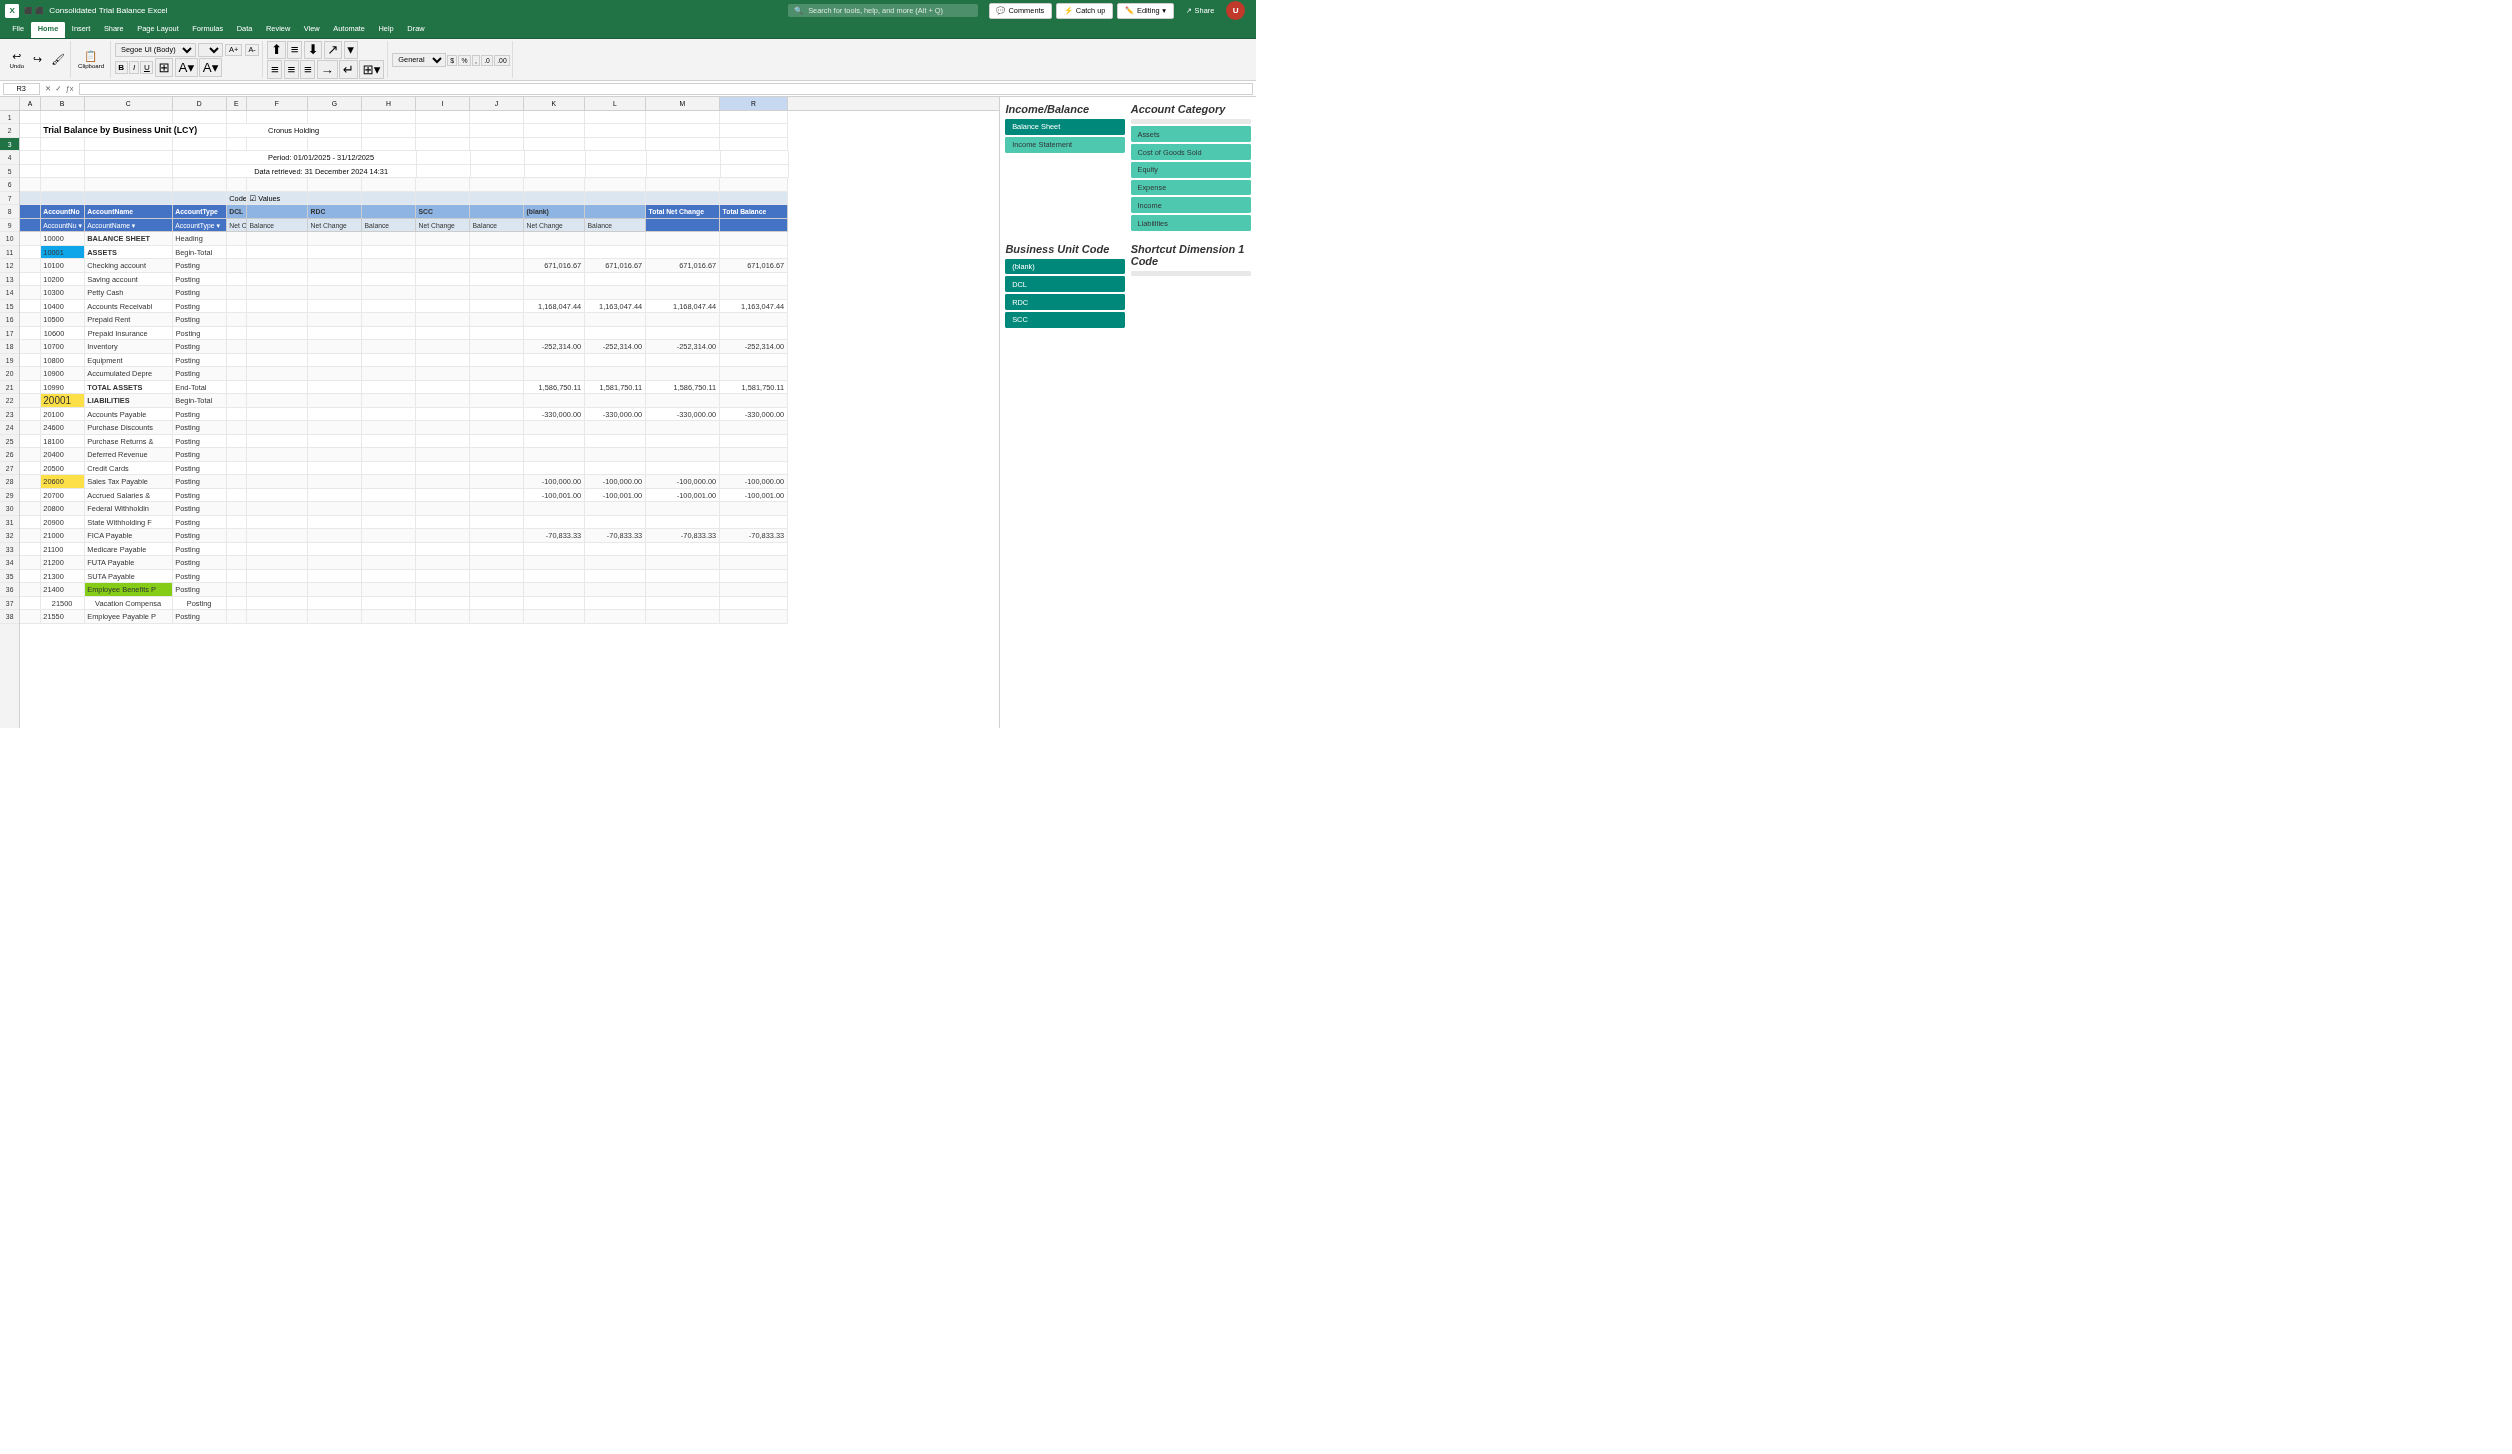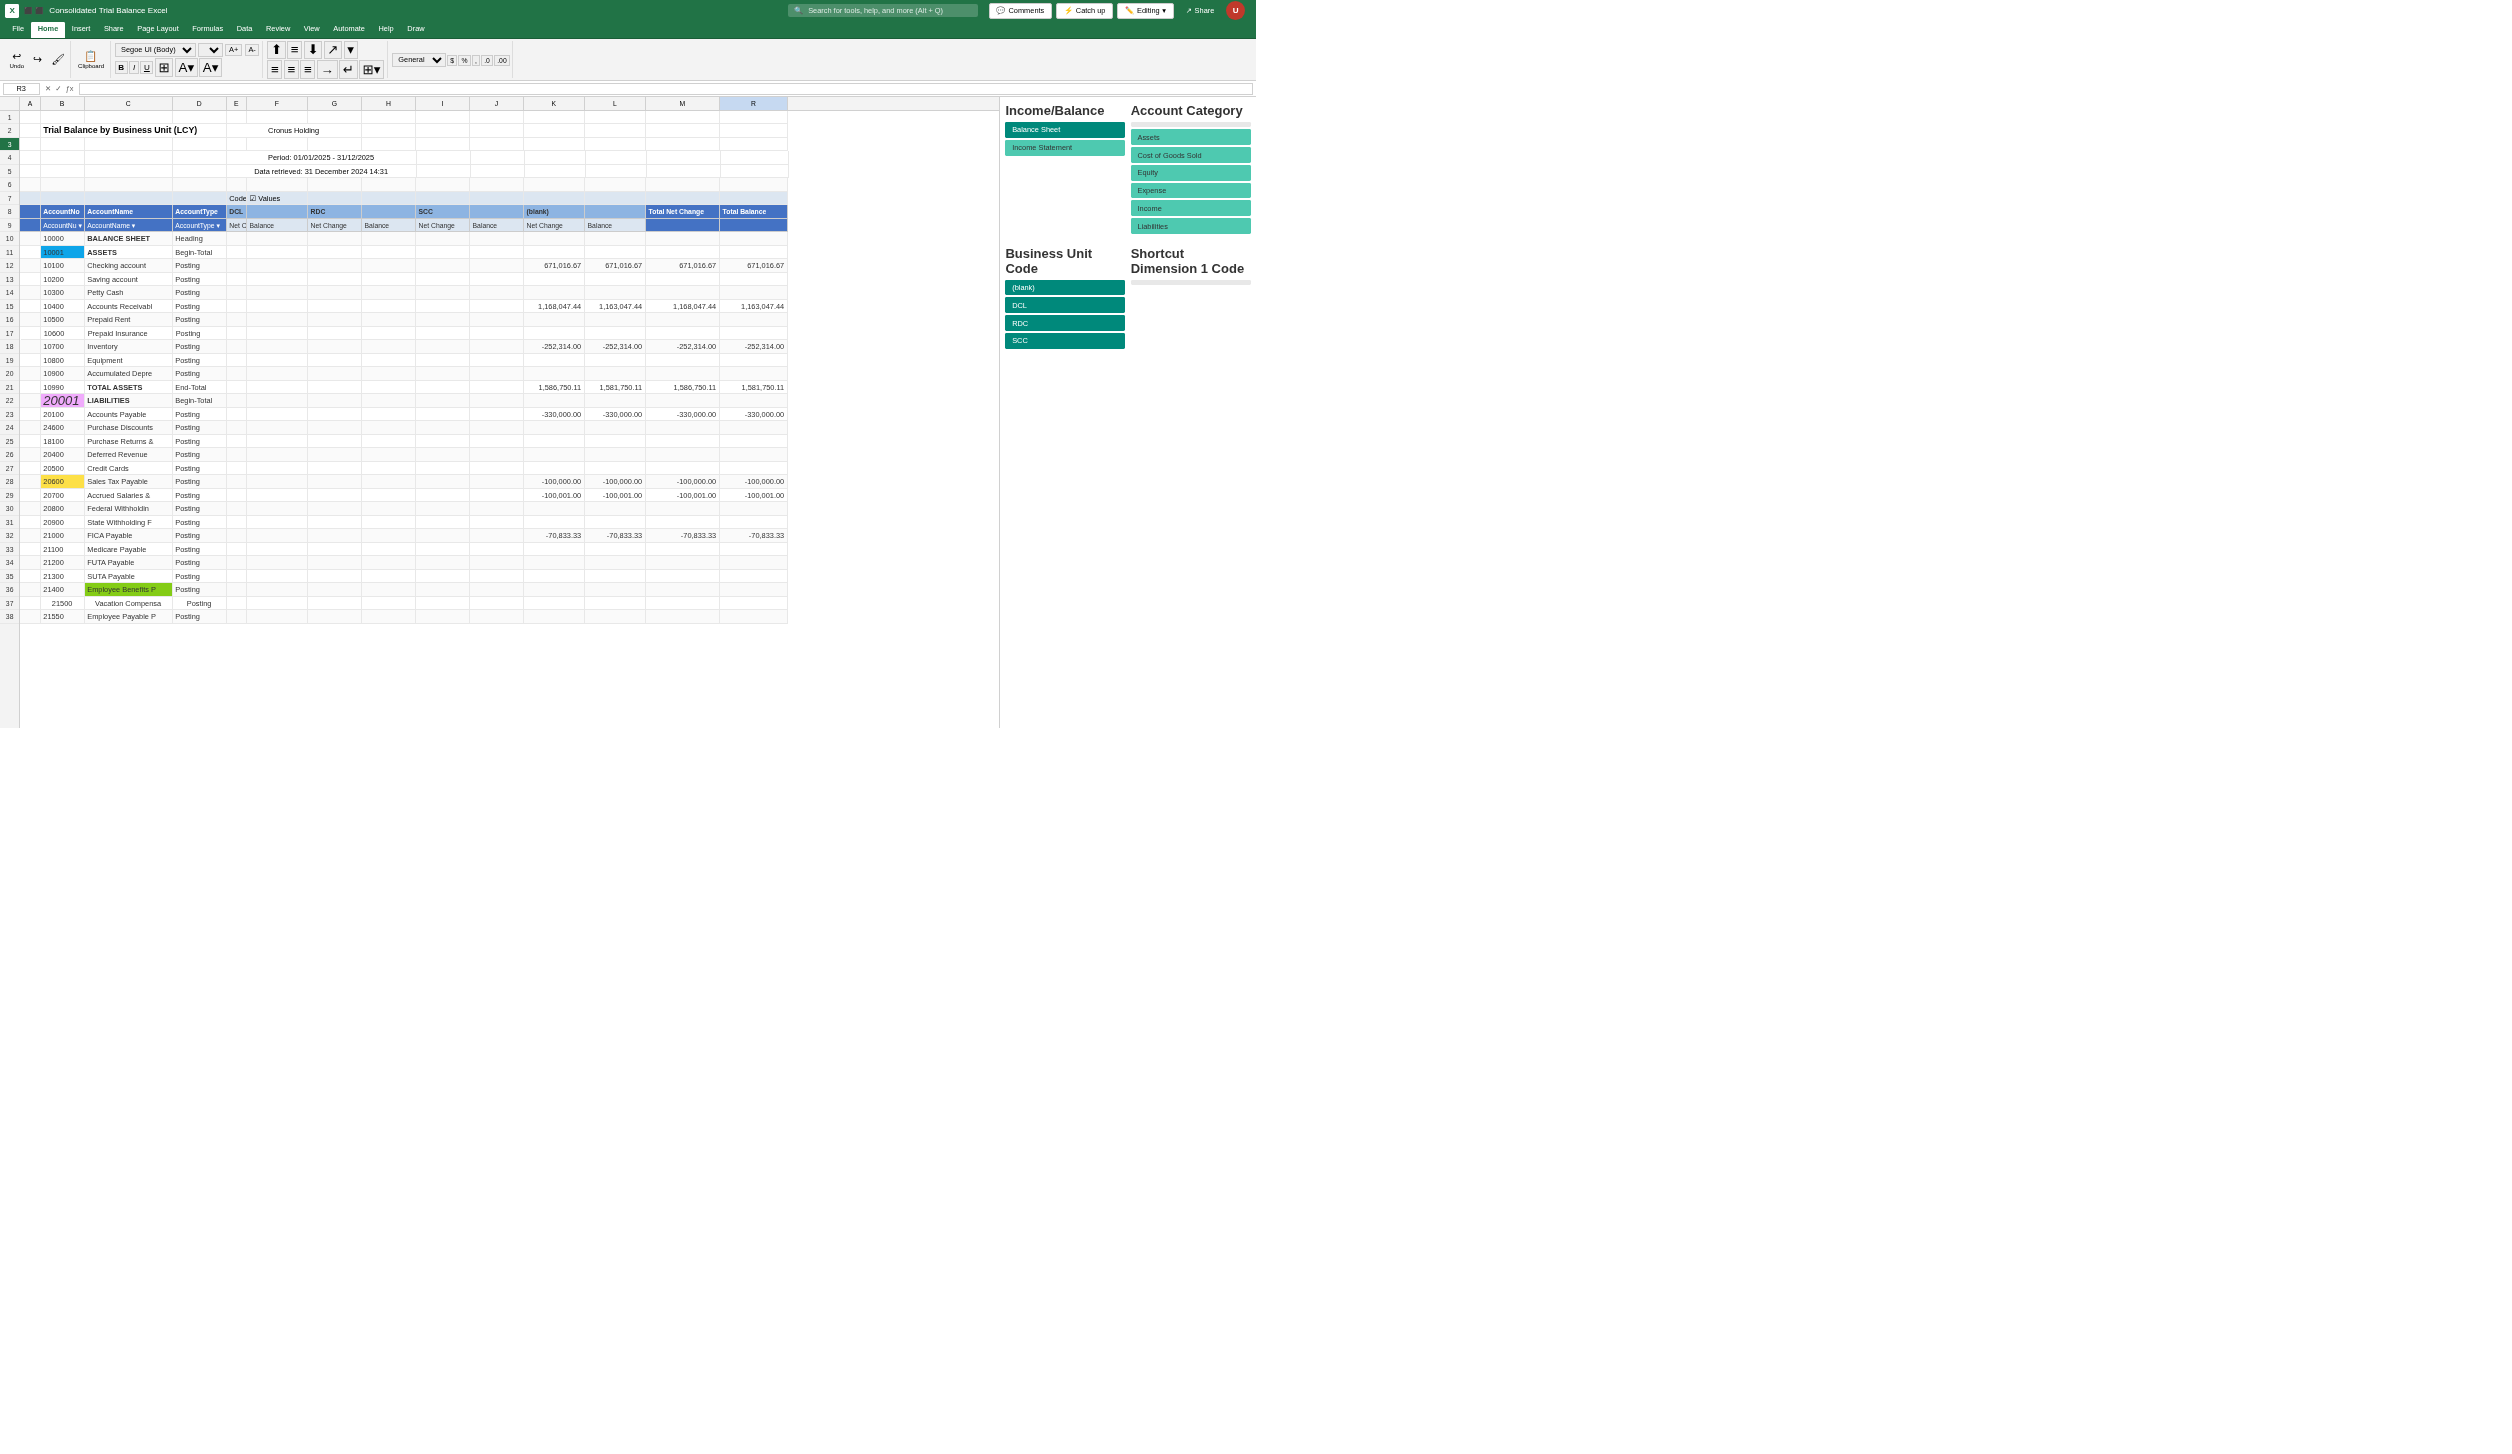--- a/index.html
+++ b/index.html
@@ -41,21 +41,21 @@
     }
     #name-box { width: 41px; border: 0.7px solid #d0d0d0; padding: 1.4px 2.7px; font-size: 7.4px; text-align: center; }
     .formula-dividers { display: flex; gap: 4.1px; padding: 0 2.7px; color: #666; }
 
     
     #right-panel {
       width: 284px; background: white; border-left: 0.7px solid #d0d0d0;
       padding: 6.8px; overflow-y: auto; flex-shrink: 0;
     }
     .filter-section { margin-bottom: 9.5px; }
-    .filter-title { font-size: 13px; font-weight: 600; color: #333; margin-bottom: 4.1px; }
+    .filter-title { font-size: 11px; font-weight: 600; color: #333; margin-bottom: 4.1px; font-style: italic; }
     .filter-btn {
       display: block; width: 100%; padding: 3.4px 6.8px; margin-bottom: 2px;
       background: #4ec9b0; border: none; cursor: pointer; text-align: left;
       font-size: 7.4px; color: #333; border-radius: 1.4px;
     }
     .filter-btn.active { background: #00897b; color: white; }
     .sheet-tab {
       padding: 2px 6.8px; font-size: 7.4px; cursor: pointer; border: 0.7px solid #d0d0d0;
       background: #e8e8e8; border-bottom: none; border-radius: 1.4px 1.4px 0 0;
     }
@@ -593,21 +593,21 @@
                 <div style="width: 54px; flex-shrink: 0; border-right: 0.7px solid rgb(232, 232, 232); border-bottom: 0.7px solid rgb(232, 232, 232); padding: 0px 2.7px; font-size: 7.4px; line-height: 13.5px; overflow: hidden; white-space: nowrap; background: white; color: rgb(51, 51, 51);"></div>
                 <div style="width: 54px; flex-shrink: 0; border-right: 0.7px solid rgb(232, 232, 232); border-bottom: 0.7px solid rgb(232, 232, 232); padding: 0px 2.7px; font-size: 7.4px; line-height: 13.5px; overflow: hidden; white-space: nowrap; background: white; color: rgb(51, 51, 51);"></div>
                 <div style="width: 54px; flex-shrink: 0; border-right: 0.7px solid rgb(232, 232, 232); border-bottom: 0.7px solid rgb(232, 232, 232); padding: 0px 2.7px; font-size: 7.4px; line-height: 13.5px; overflow: hidden; white-space: nowrap; background: white; color: rgb(51, 51, 51);"></div>
                 <div style="width: 61px; flex-shrink: 0; border-right: 0.7px solid rgb(232, 232, 232); border-bottom: 0.7px solid rgb(232, 232, 232); padding: 0px 2.7px; font-size: 7.4px; line-height: 13.5px; overflow: hidden; white-space: nowrap; background: white; color: rgb(51, 51, 51); text-align: right;">1,586,750.11</div>
                 <div style="width: 61px; flex-shrink: 0; border-right: 0.7px solid rgb(232, 232, 232); border-bottom: 0.7px solid rgb(232, 232, 232); padding: 0px 2.7px; font-size: 7.4px; line-height: 13.5px; overflow: hidden; white-space: nowrap; background: white; color: rgb(51, 51, 51); text-align: right;">1,581,750.11</div>
                 <div style="width: 74px; flex-shrink: 0; border-right: 0.7px solid rgb(232, 232, 232); border-bottom: 0.7px solid rgb(232, 232, 232); padding: 0px 2.7px; font-size: 7.4px; line-height: 13.5px; overflow: hidden; white-space: nowrap; background: white; color: rgb(51, 51, 51); text-align: right;">1,586,750.11</div>
                 <div style="width: 68px; flex-shrink: 0; border-right: 0.7px solid rgb(232, 232, 232); border-bottom: 0.7px solid rgb(232, 232, 232); padding: 0px 2.7px; font-size: 7.4px; line-height: 13.5px; overflow: hidden; white-space: nowrap; background: white; color: rgb(51, 51, 51); text-align: right;">1,581,750.11</div>
               </div>
               <div style="display: flex; height: 13.5px;">
                 <div style="width: 20.3px; flex-shrink: 0; border-right: 0.7px solid rgb(232, 232, 232); border-bottom: 0.7px solid rgb(232, 232, 232); padding: 0px 2.7px; font-size: 7.4px; line-height: 13.5px; overflow: hidden; white-space: nowrap; background: rgb(250, 250, 250); color: rgb(51, 51, 51);"></div>
-                <div style="width: 44px; flex-shrink: 0; border-right: 0.7px solid rgb(232, 232, 232); border-bottom: 0.7px solid rgb(232, 232, 232); padding: 0px 2.7px; font-size: 13px; line-height: 13.5px; overflow: hidden; white-space: nowrap; background: #f0abfc; color: rgb(51, 51, 51); font-style: italic;">20001</div>
+                <div style="width: 44px; flex-shrink: 0; border-right: 0.7px solid rgb(232, 232, 232); border-bottom: 0.7px solid rgb(232, 232, 232); padding: 0px 2.7px; font-size: 10px; line-height: 13.5px; overflow: hidden; white-space: nowrap; background: #fde047; color: rgb(51, 51, 51);">20001</div>
                 <div style="width: 88px; flex-shrink: 0; border-right: 0.7px solid rgb(232, 232, 232); border-bottom: 0.7px solid rgb(232, 232, 232); padding: 0px 2.7px; font-size: 7.4px; line-height: 13.5px; overflow: hidden; white-space: nowrap; background: rgb(250, 250, 250); color: rgb(51, 51, 51); font-weight: bold;">LIABILITIES</div>
                 <div style="width: 54px; flex-shrink: 0; border-right: 0.7px solid rgb(232, 232, 232); border-bottom: 0.7px solid rgb(232, 232, 232); padding: 0px 2.7px; font-size: 7.4px; line-height: 13.5px; overflow: hidden; white-space: nowrap; background: rgb(250, 250, 250); color: rgb(51, 51, 51);">Begin-Total</div>
                 <div style="width: 20.3px; flex-shrink: 0; border-right: 0.7px solid rgb(232, 232, 232); border-bottom: 0.7px solid rgb(232, 232, 232); padding: 0px 2.7px; font-size: 7.4px; line-height: 13.5px; overflow: hidden; white-space: nowrap; background: rgb(250, 250, 250); color: rgb(51, 51, 51);"></div>
                 <div style="width: 61px; flex-shrink: 0; border-right: 0.7px solid rgb(232, 232, 232); border-bottom: 0.7px solid rgb(232, 232, 232); padding: 0px 2.7px; font-size: 7.4px; line-height: 13.5px; overflow: hidden; white-space: nowrap; background: rgb(250, 250, 250); color: rgb(51, 51, 51);"></div>
                 <div style="width: 54px; flex-shrink: 0; border-right: 0.7px solid rgb(232, 232, 232); border-bottom: 0.7px solid rgb(232, 232, 232); padding: 0px 2.7px; font-size: 7.4px; line-height: 13.5px; overflow: hidden; white-space: nowrap; background: rgb(250, 250, 250); color: rgb(51, 51, 51);"></div>
                 <div style="width: 54px; flex-shrink: 0; border-right: 0.7px solid rgb(232, 232, 232); border-bottom: 0.7px solid rgb(232, 232, 232); padding: 0px 2.7px; font-size: 7.4px; line-height: 13.5px; overflow: hidden; white-space: nowrap; background: rgb(250, 250, 250); color: rgb(51, 51, 51);"></div>
                 <div style="width: 54px; flex-shrink: 0; border-right: 0.7px solid rgb(232, 232, 232); border-bottom: 0.7px solid rgb(232, 232, 232); padding: 0px 2.7px; font-size: 7.4px; line-height: 13.5px; overflow: hidden; white-space: nowrap; background: rgb(250, 250, 250); color: rgb(51, 51, 51);"></div>
                 <div style="width: 54px; flex-shrink: 0; border-right: 0.7px solid rgb(232, 232, 232); border-bottom: 0.7px solid rgb(232, 232, 232); padding: 0px 2.7px; font-size: 7.4px; line-height: 13.5px; overflow: hidden; white-space: nowrap; background: rgb(250, 250, 250); color: rgb(51, 51, 51);"></div>
                 <div style="width: 61px; flex-shrink: 0; border-right: 0.7px solid rgb(232, 232, 232); border-bottom: 0.7px solid rgb(232, 232, 232); padding: 0px 2.7px; font-size: 7.4px; line-height: 13.5px; overflow: hidden; white-space: nowrap; background: rgb(250, 250, 250); color: rgb(51, 51, 51);"></div>
                 <div style="width: 61px; flex-shrink: 0; border-right: 0.7px solid rgb(232, 232, 232); border-bottom: 0.7px solid rgb(232, 232, 232); padding: 0px 2.7px; font-size: 7.4px; line-height: 13.5px; overflow: hidden; white-space: nowrap; background: rgb(250, 250, 250); color: rgb(51, 51, 51);"></div>

